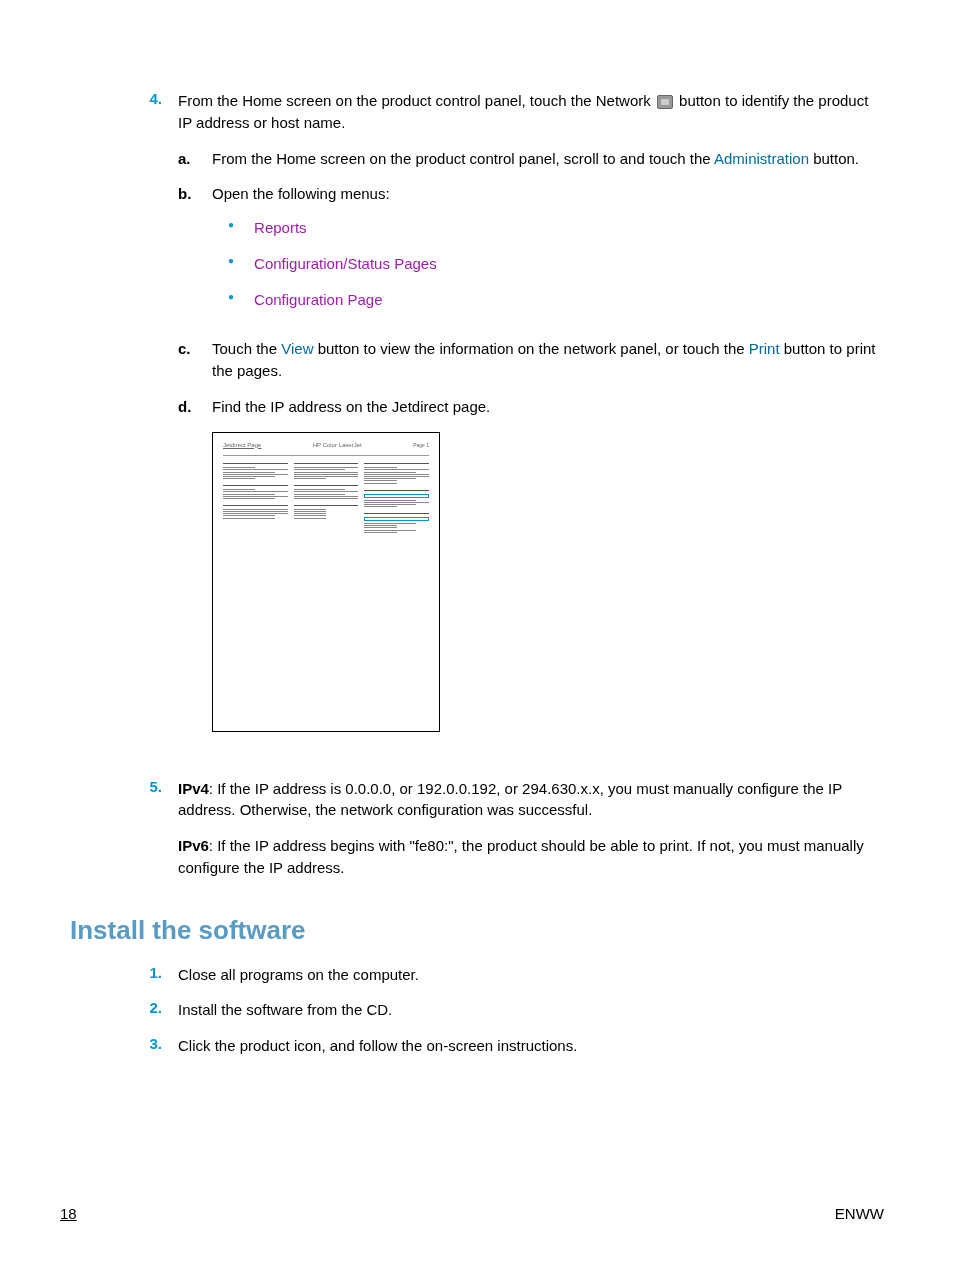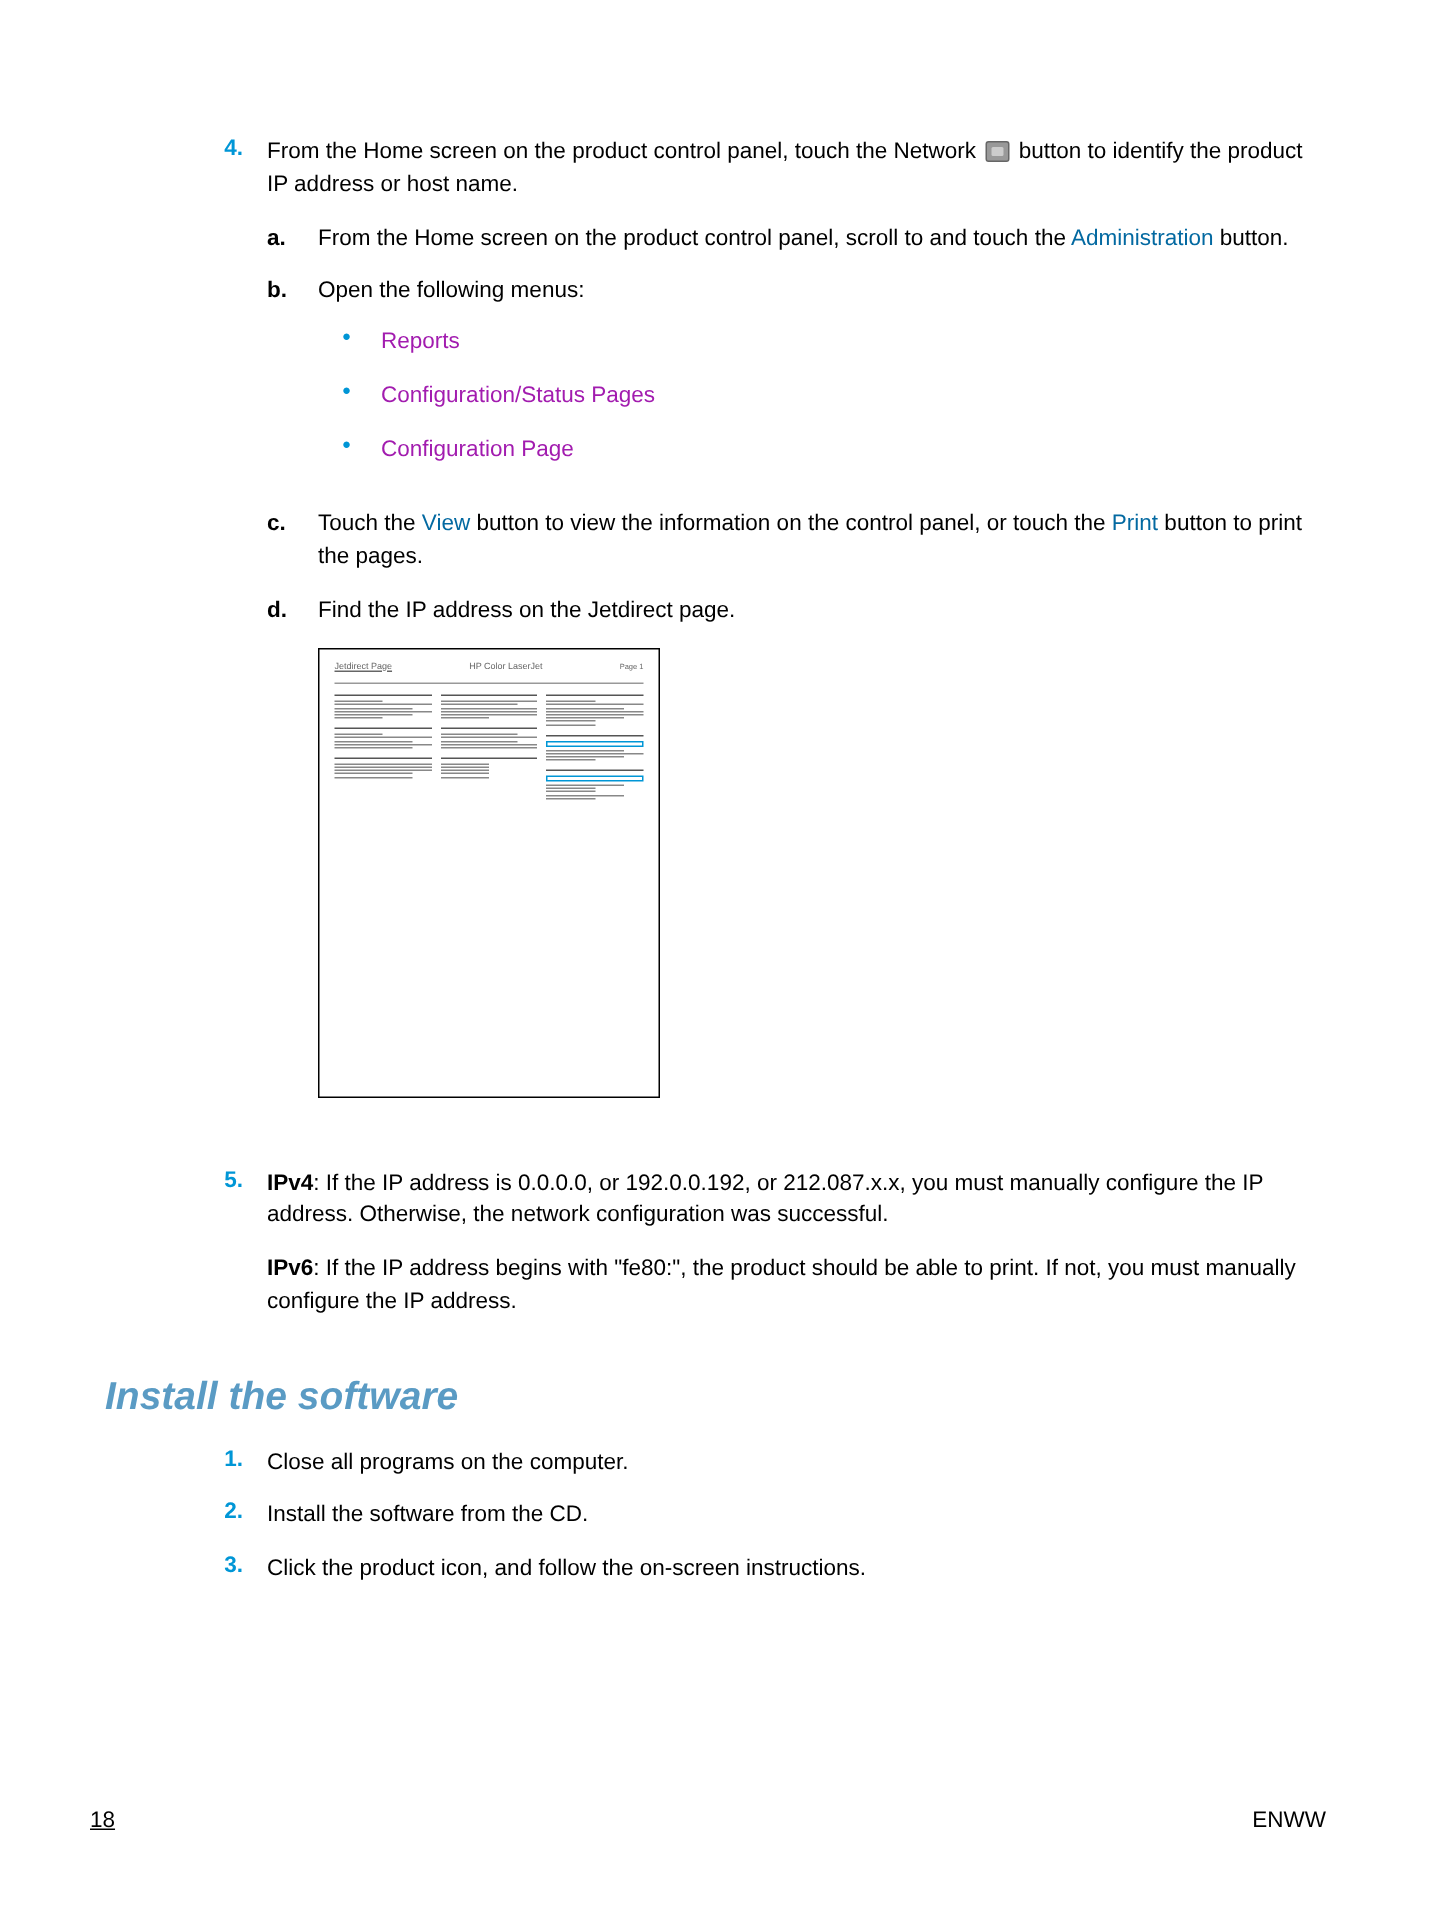--- a/index.html
+++ b/index.html
@@ -83,21 +83,20 @@
   .jd-line.s { width: 50%; }
   .jd-line.m { width: 80%; }
   .jd-line.l { width: 100%; }
   .jd-hr { height: 1px; background: #555; margin: 3px 0; width: 100%; }
   .jd-box { border: 1px solid #0096d6; height: 4px; width: 100%; margin: 2px 0; }
   .section-title {
     font-size: 26px;
     font-weight: bold;
     color: #5a9bc4;
     margin: 22px 0 18px 10px;
-    font-style: italic;
   }
   .install-list { padding-left: 80px; }
   .footer {
     position: absolute;
     bottom: 48px;
     left: 60px;
     right: 70px;
     display: flex;
     justify-content: space-between;
     font-size: 15px;
@@ -140,21 +139,21 @@
                 <span class="bullet-dot">●</span>
                 <span class="bullet-text">Configuration Page</span>
               </div>
           </div>
         </div>
       </div>
 
       <div class="sub-step">
         <div class="sub-num">c.</div>
         <div class="sub-body">
-          <span>Touch the </span><span class="blue">View</span><span> button to view the information on the control panel, or touch the </span><span class="blue">Print</span><span> button to print the pages.</span>
+          <span>Touch the </span><span class="blue">View</span><span> button to view the information on the network panel, or touch the </span><span class="blue">Print</span><span> button to print the pages.</span>
         </div>
       </div>
 
       <div class="sub-step">
         <div class="sub-num">d.</div>
         <div class="sub-body">
           <span>Find the IP address on the Jetdirect page.</span>
 
           <div class="jetdirect-fig" style="margin-top:14px;">
             <div class="jd-header">
@@ -252,21 +251,21 @@
 
         </div>
       </div>
 
     </div>
   </div>
 
   <div class="step">
     <div class="step-num">5.</div>
     <div class="step-body">
-      <p><span class="bold">IPv4</span><span>: If the IP address is 0.0.0.0, or 192.0.0.192, or 212.087.x.x, you must manually configure the IP address. Otherwise, the network configuration was successful.</span></p>
+      <p><span class="bold">IPv4</span><span>: If the IP address is 0.0.0.0, or 192.0.0.192, or 294.630.x.x, you must manually configure the IP address. Otherwise, the network configuration was successful.</span></p>
       <p><span class="bold">IPv6</span><span>: If the IP address begins with "fe80:", the product should be able to print. If not, you must manually configure the IP address.</span></p>
     </div>
   </div>
 
 </div>
 
 <h2 class="section-title">Install the software</h2>
 
 <div class="install-list">
   <div class="step">

